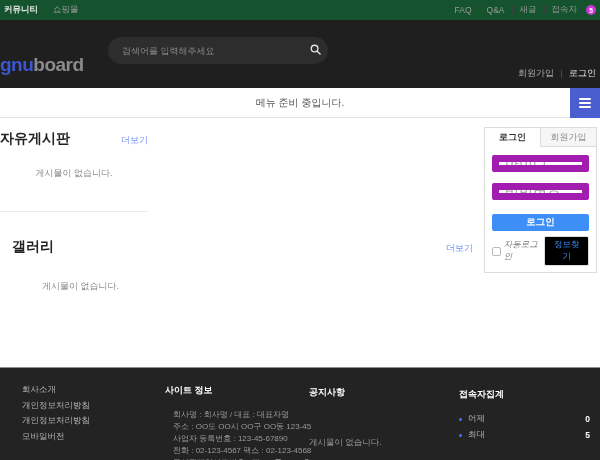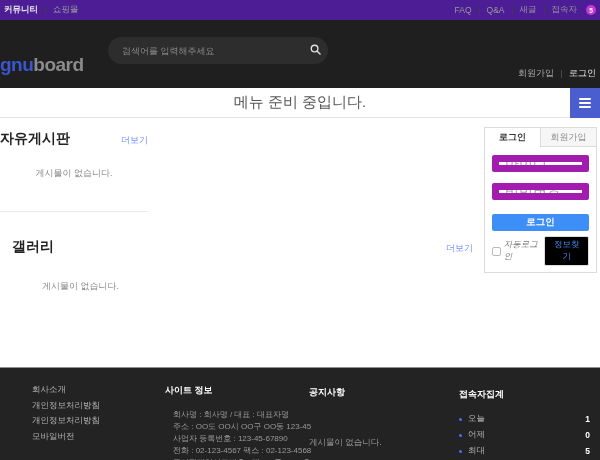--- a/index.html
+++ b/index.html
@@ -1,20 +1,20 @@
 <!DOCTYPE html>
 <html><head>
 <meta charset="utf-8">
 <style>
   * { margin:0; padding:0; box-sizing:border-box; }
   body { font-family:"Liberation Sans","DejaVu Sans",sans-serif; background:#fff; }
   .screen { position:relative; width:600px; height:460px; overflow:hidden; background:#fff; }
 
   
-  .topbar { position:absolute; left:0; top:0; width:600px; height:20px; background:#4c1d95;
+  .topbar { position:absolute; left:0; top:0; width:600px; height:20px; background:#14532d;
             display:flex; align-items:center; justify-content:space-between; padding:0 4px; }
   .topbar-group { display:flex; align-items:center; gap:7px; }
   .tb-item { font-size:8.5px; color:#9a9a9a; cursor:pointer; }
   .tb-item.strong { color:#e8e8e8; font-weight:bold; }
   .tb-sep { width:1px; height:8px; background:#3d3d3d; }
   .visitor-badge { display:inline-flex; align-items:center; justify-content:center;
                    width:10px; height:10px; border-radius:50%; background:#c837d6;
                    color:#fff; font-size:6.5px; font-weight:bold; margin-left:2px; }
 
   
@@ -30,21 +30,21 @@
   .search-btn { width:26px; height:26px; border:none; background:transparent; cursor:pointer;
                 display:flex; align-items:center; justify-content:center; }
   .header-links { position:absolute; right:4px; top:47px; display:flex; align-items:center; gap:7px; }
   .hl { font-size:9px; color:#b0b0b0; cursor:pointer; }
   .hl.bright { color:#e5e5e5; }
   .hl-sep { width:1px; height:8px; background:#484848; }
 
   
   .menubar { position:absolute; left:0; top:88px; width:600px; height:30px; background:#fff;
              border-bottom:1px solid #e3e3e3; display:flex; align-items:center; justify-content:center; }
-  .menubar-notice { font-size:15px; color:#555; }
+  .menubar-notice { font-size:10px; color:#555; }
   .hamburger { position:absolute; right:0; top:0; width:30px; height:30px; background:#4a5ed0;
                border:none; cursor:pointer; display:flex; flex-direction:column;
                align-items:center; justify-content:center; gap:2px; }
   .hamburger .bar { width:12px; height:2px; background:#fff; border-radius:1px; }
 
   
   .board-section { position:absolute; left:0; top:122px; width:148px; height:90px;
                    border-bottom:1px solid #eaeaea; }
   .sec-head { display:flex; align-items:baseline; justify-content:space-between; padding-top:8px; }
   .sec-title { font-size:14px; font-weight:bold; color:#222; }
@@ -73,21 +73,21 @@
   .lb-row { display:flex; align-items:center; justify-content:space-between; margin-top:5px; }
   .auto-login { display:flex; align-items:center; gap:3px; cursor:pointer;font-style:italic; }
   .checkbox { width:9px; height:9px; border:1px solid #bbb; border-radius:2px; background:#fff; }
   .auto-label { font-size:8.5px; color:#777; }
   .find-info { font-size:8.5px; color:#3e8ef7; border:1px solid #ddd; border-radius:2px;
                padding:2px 5px; background:#000000; cursor:pointer; font-family:inherit; }
 
   
   .footer { position:absolute; left:0; top:367px; width:600px; height:93px;
             background:#232323; border-top:1px solid #909090; }
-  .f-links { position:absolute; left:32px; top:16px; }
+  .f-links { position:absolute; left:22px; top:16px; }
   .f-link { display:block; font-size:8.5px; color:#b5b5b5; margin-bottom:3.5px; cursor:pointer; }
   .f-col-title { font-size:9px; font-weight:bold; color:#fff; }
   .f-siteinfo { position:absolute; left:165px; top:16px; }
   .f-si-lines { margin-top:12px; }
   .f-si-line { font-size:8px; color:#999; line-height:12px; white-space:nowrap;margin-left:8px; }
   .f-notice { position:absolute; left:309px; top:18px; }
   .f-notice-empty { margin-top:38px; font-size:8.5px; color:#999; }
   .f-visitors { position:absolute; left:459px; top:20px; width:131px; }
   .v-rows { margin-top:12px; }
   .v-row { display:flex; align-items:center; font-size:8.5px; margin-bottom:4px; }
@@ -206,25 +206,20 @@
     <div class="f-notice">
       <div class="f-col-title">공지사항</div>
       <div class="f-notice-empty">게시물이 없습니다.</div>
     </div>
 
     <div class="f-visitors">
       <div class="f-col-title">접속자집계</div>
       <div class="v-rows">
         <div class="v-row">
           <span class="v-dot"></span>
-          <span class="v-label">오늘</span>
-          <span class="v-value">1</span>
-        </div>
-        <div class="v-row">
-          <span class="v-dot"></span>
           <span class="v-label">어제</span>
           <span class="v-value">0</span>
         </div>
         <div class="v-row">
           <span class="v-dot"></span>
           <span class="v-label">최대</span>
           <span class="v-value">5</span>
         </div>
 
       </div>

